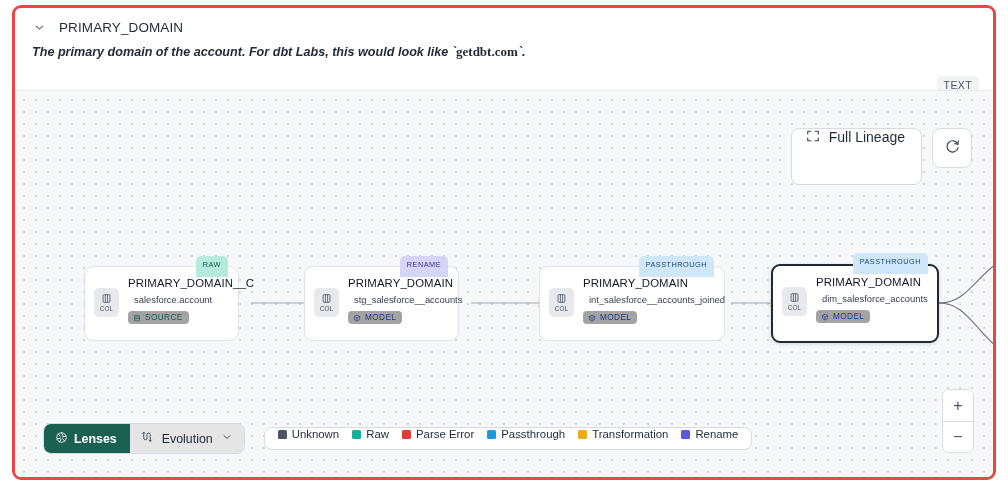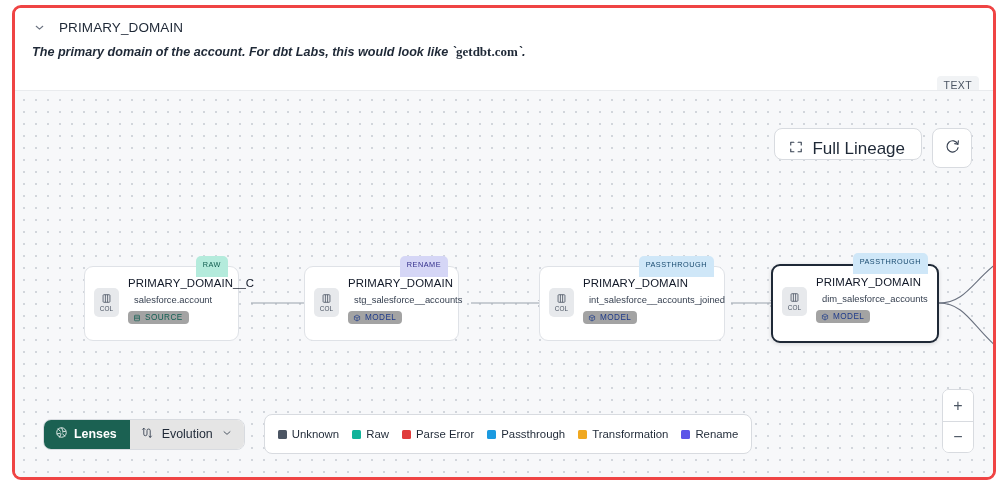--- a/index.html
+++ b/index.html
@@ -106,27 +106,27 @@
 
   
   .top-ctrls {
     position: absolute;
     right: 25px; top: 37px;
     display: flex;
     gap: 10px;
     z-index: 5;
   }
   .btn-full {
-    display: flex; align-items: flex-end; gap: 9px;
-    height: 32px;
+    display: flex; align-items: flex-start; gap: 9px;
+    height: 57px;
     padding: 0 16px 0 14px;
     background: #ffffff;
     border: 1px solid #d8dbe0;
     border-radius: 8px;
-    font-size: 17px;
+    font-size: 14px;
     color: #1f2937;
     cursor: pointer;
   }
   .btn-refresh {
     width: 40px; height: 40px;
     background: #ffffff;
     border: 1px solid #d8dbe0;
     border-radius: 8px;
     display: flex; align-items: center; justify-content: center;
     cursor: pointer;
@@ -259,23 +259,23 @@
   .seg-evo {
     display: flex; align-items: center; gap: 8px;
     padding: 0 11px 0 10px;
     font-size: 12.4px;
     color: #1f2937;
     cursor: pointer;
     background: #e5e5e5;
   }
   .legend {
     display: flex;
-    align-items: center;
+    align-items: flex-start;
     gap: 13px;
-    height: 40px;
+    height: 23px;
     padding: 0 13px;
     background: #ffffff;
     border: 1px solid #d8dbe0;
     border-radius: 8px;
   }
   .leg-item {
     display: flex; align-items: center; gap: 5px;
     font-size: 11.4px;
     color: #1f2937;
     white-space: nowrap;

